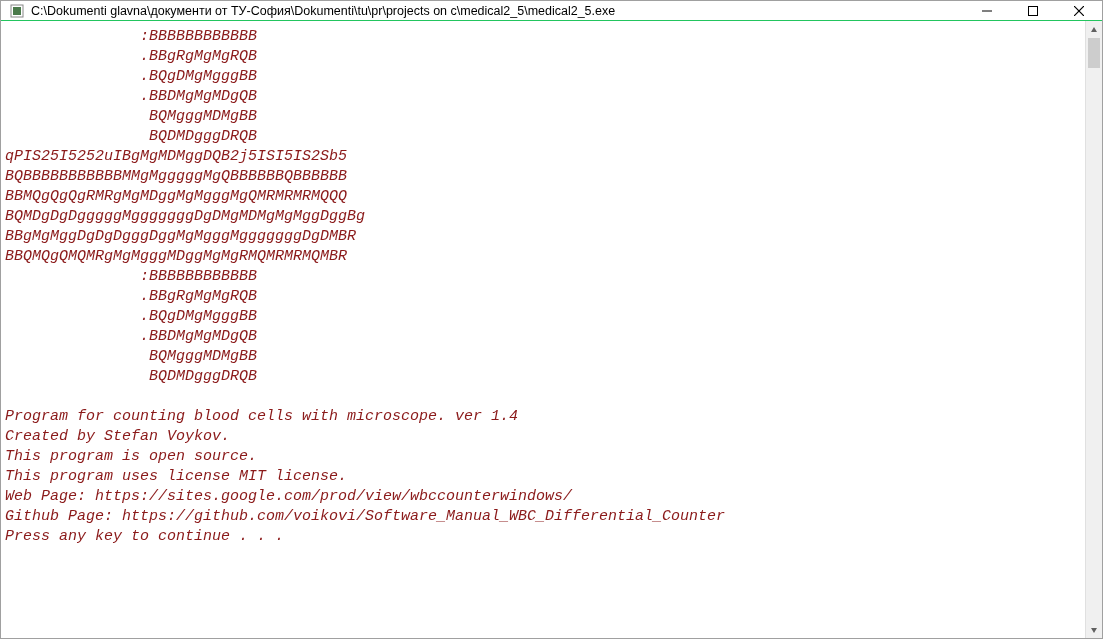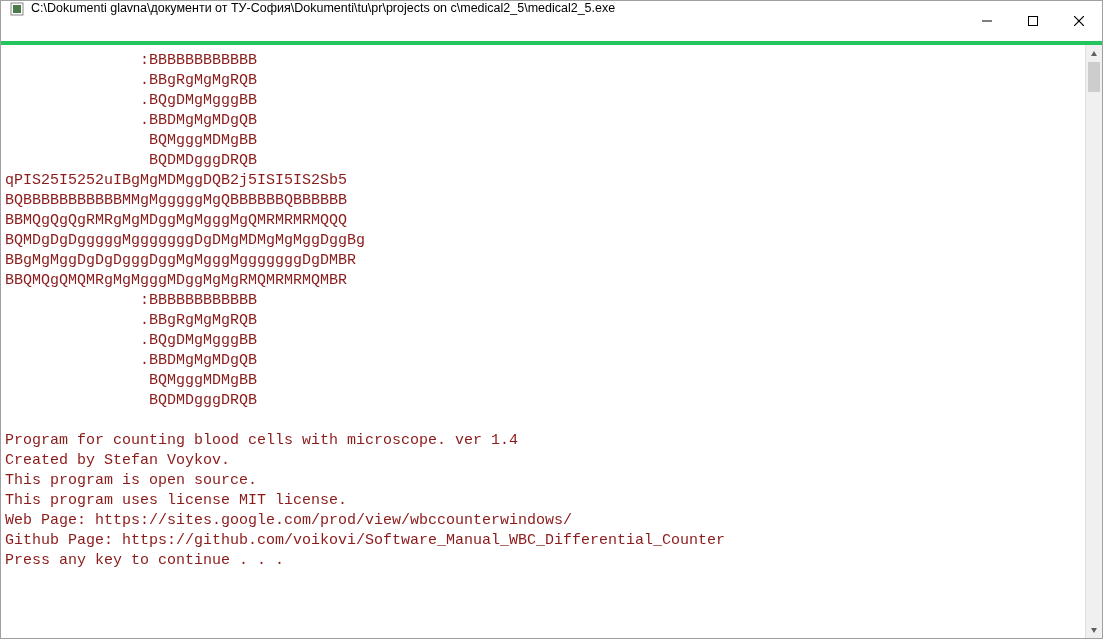--- a/index.html
+++ b/index.html
@@ -16,25 +16,25 @@
     }
     .window {
       width: 100%;
       height: 100%;
       background: #fff;
       border: 1px solid #a0a0a0;
       display: flex;
       flex-direction: column;
     }
     .titlebar {
-      height: 44px;
+      height: 20px;
       background: #fff;
       display: flex;
-      align-items: flex-start;
-      border-bottom: 4px solid #22c55e;
+      align-items: center;
+      border-bottom: 1px solid #22c55e;
     }
     .titlebar-icon {
       width: 16px;
       height: 16px;
       margin-left: 8px;
       margin-right: 6px;
       display: flex;
       align-items: center;
       justify-content: center;
     }
@@ -67,20 +67,21 @@
     }
     .win-btn svg {
       width: 10px;
       height: 10px;
     }
     .console-area {
       flex: 1;
       background: #fff;
       position: relative;
       overflow: hidden;
+      font-style: italic;
     }
     .console-content {
       position: absolute;
       top: 0;
       left: 0;
       right: 18px;
       bottom: 0;
       padding: 6px 4px;
       font-family: Consolas, "Courier New", monospace;
       font-size: 15px;

